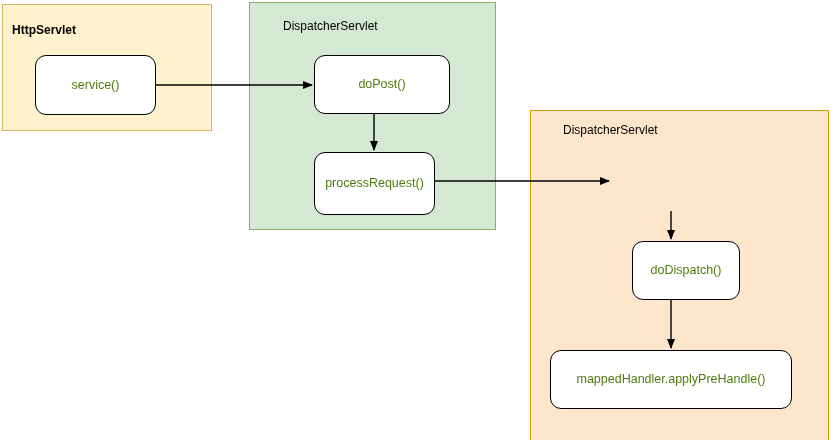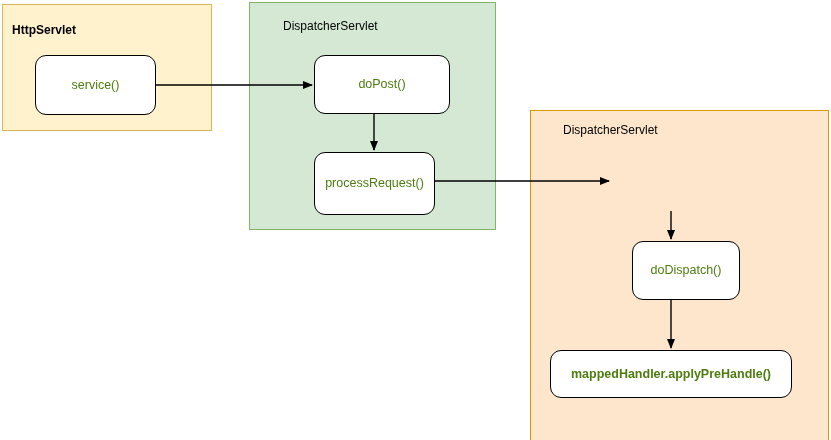--- a/index.html
+++ b/index.html
@@ -81,15 +81,15 @@
 
   <div class="node" style="left:35px; top:55px; width:121px; height:60px;">service()</div>
 
   <div class="node" style="left:314px; top:55px; width:136px; height:59px;">doPost()</div>
 
   <div class="node" style="left:314px; top:152px; width:121px; height:63px;">processRequest()</div>
 
 
   <div class="node" style="left:611px; top:241px; width:108px; height:59px;margin-left:21px;">doDispatch()</div>
 
-  <div class="node" style="left:550px; top:350px; width:242px; height:48px;font-weight:bold;">mappedHandler.applyPreHandle()</div>
+  <div class="node" style="left:550px; top:350px; width:242px; height:59px;">mappedHandler.applyPreHandle()</div>
 
 </div>
 
 </body></html>

